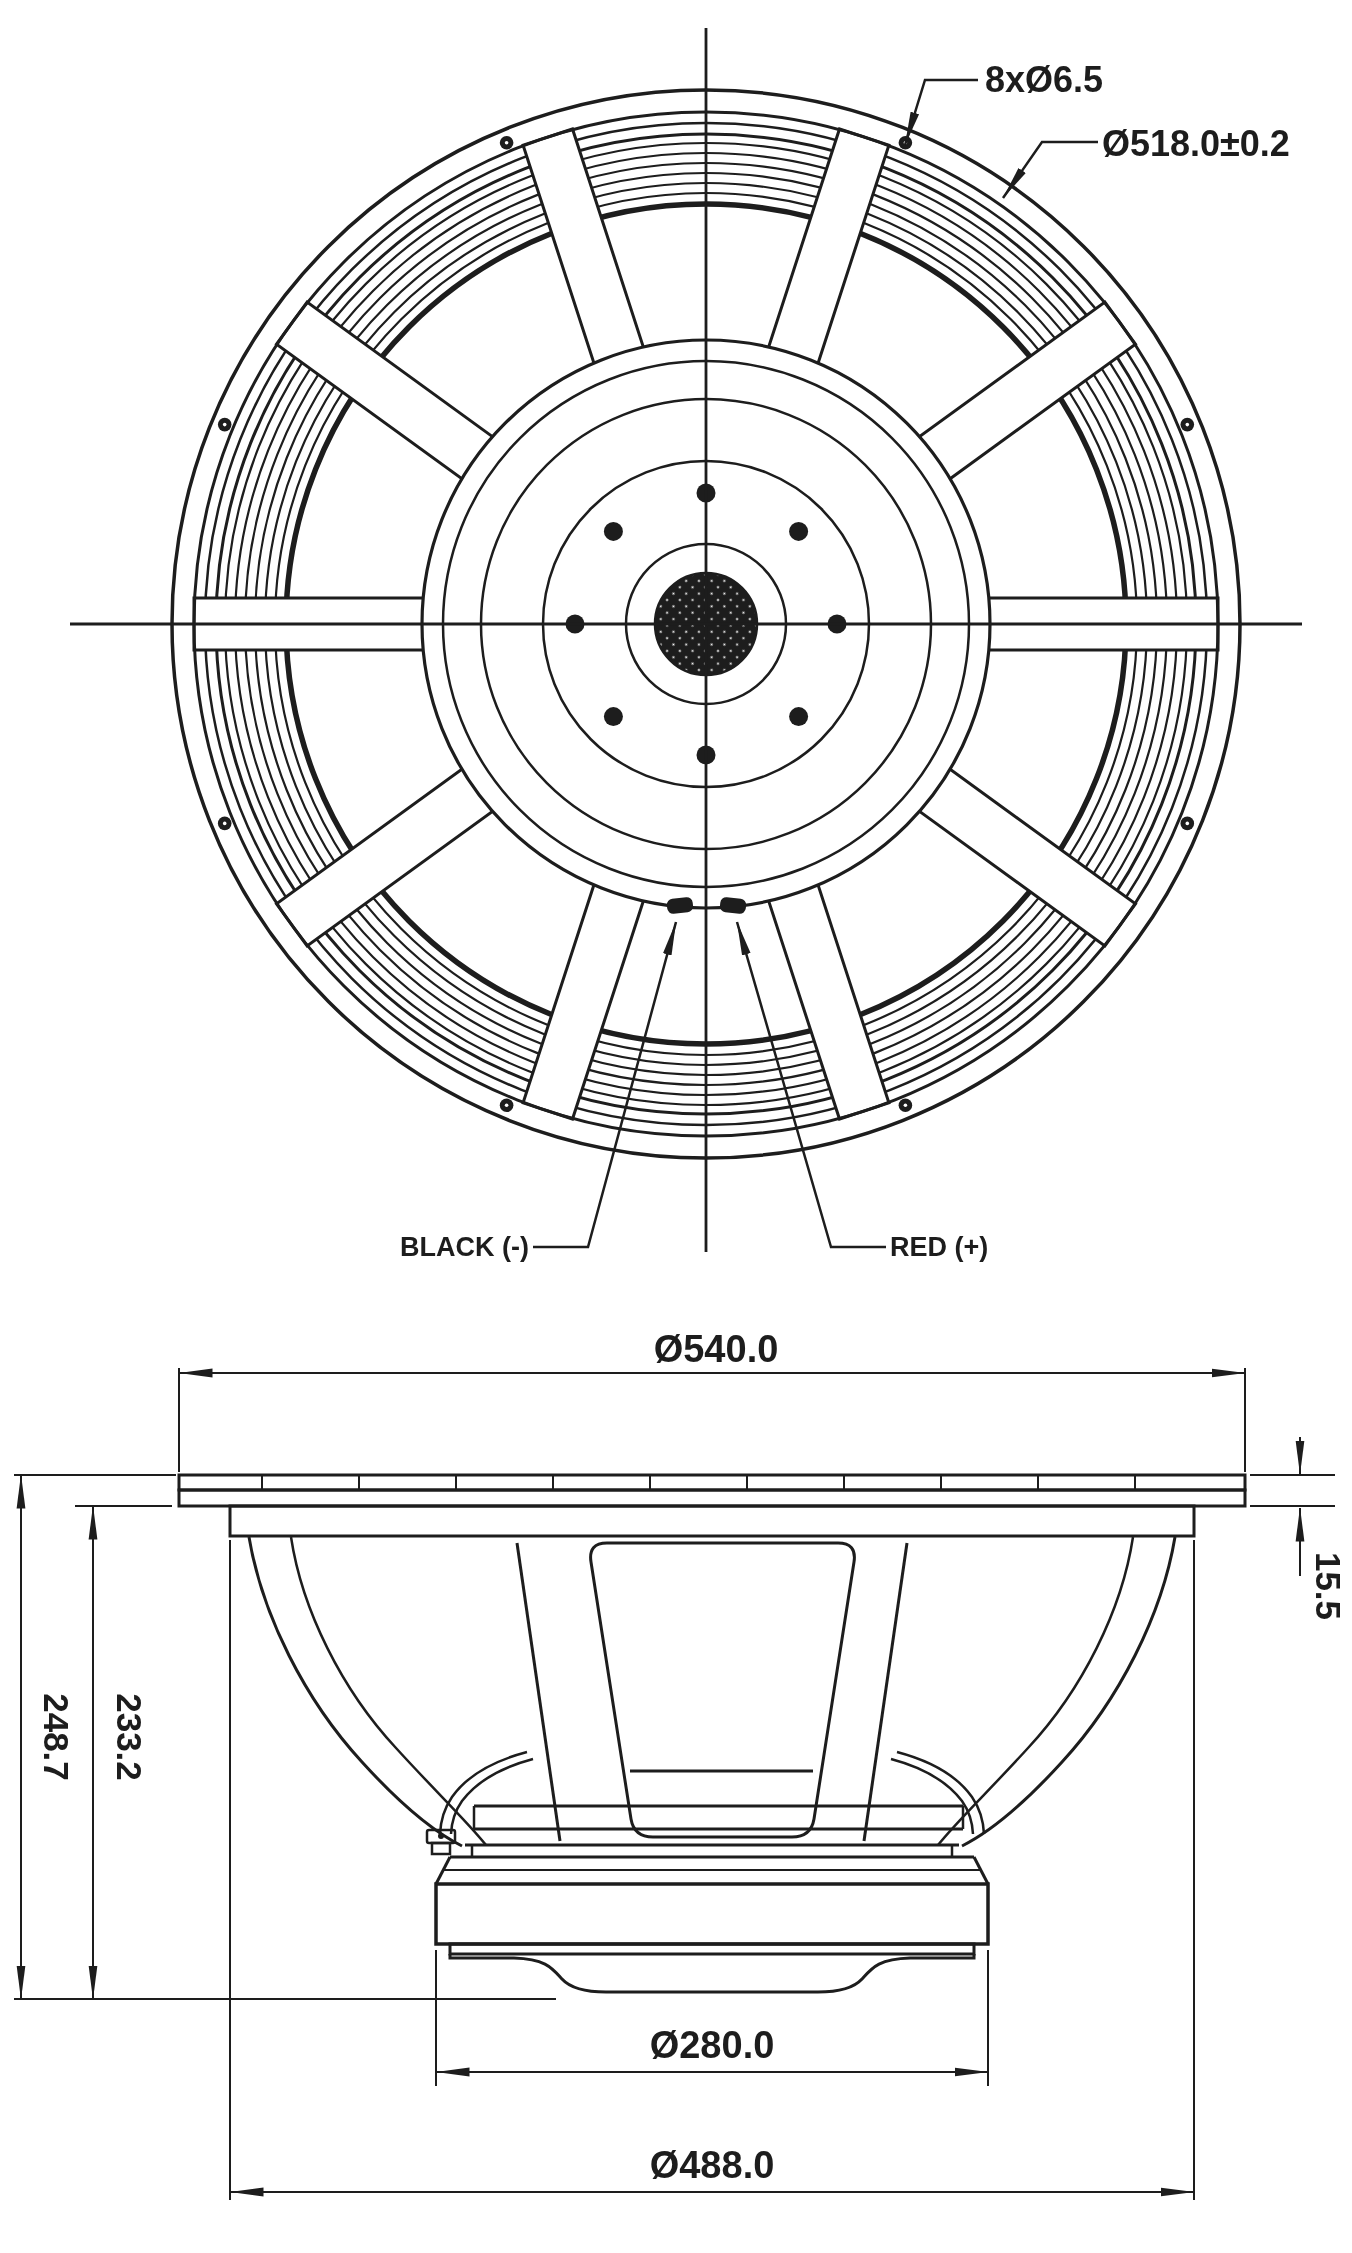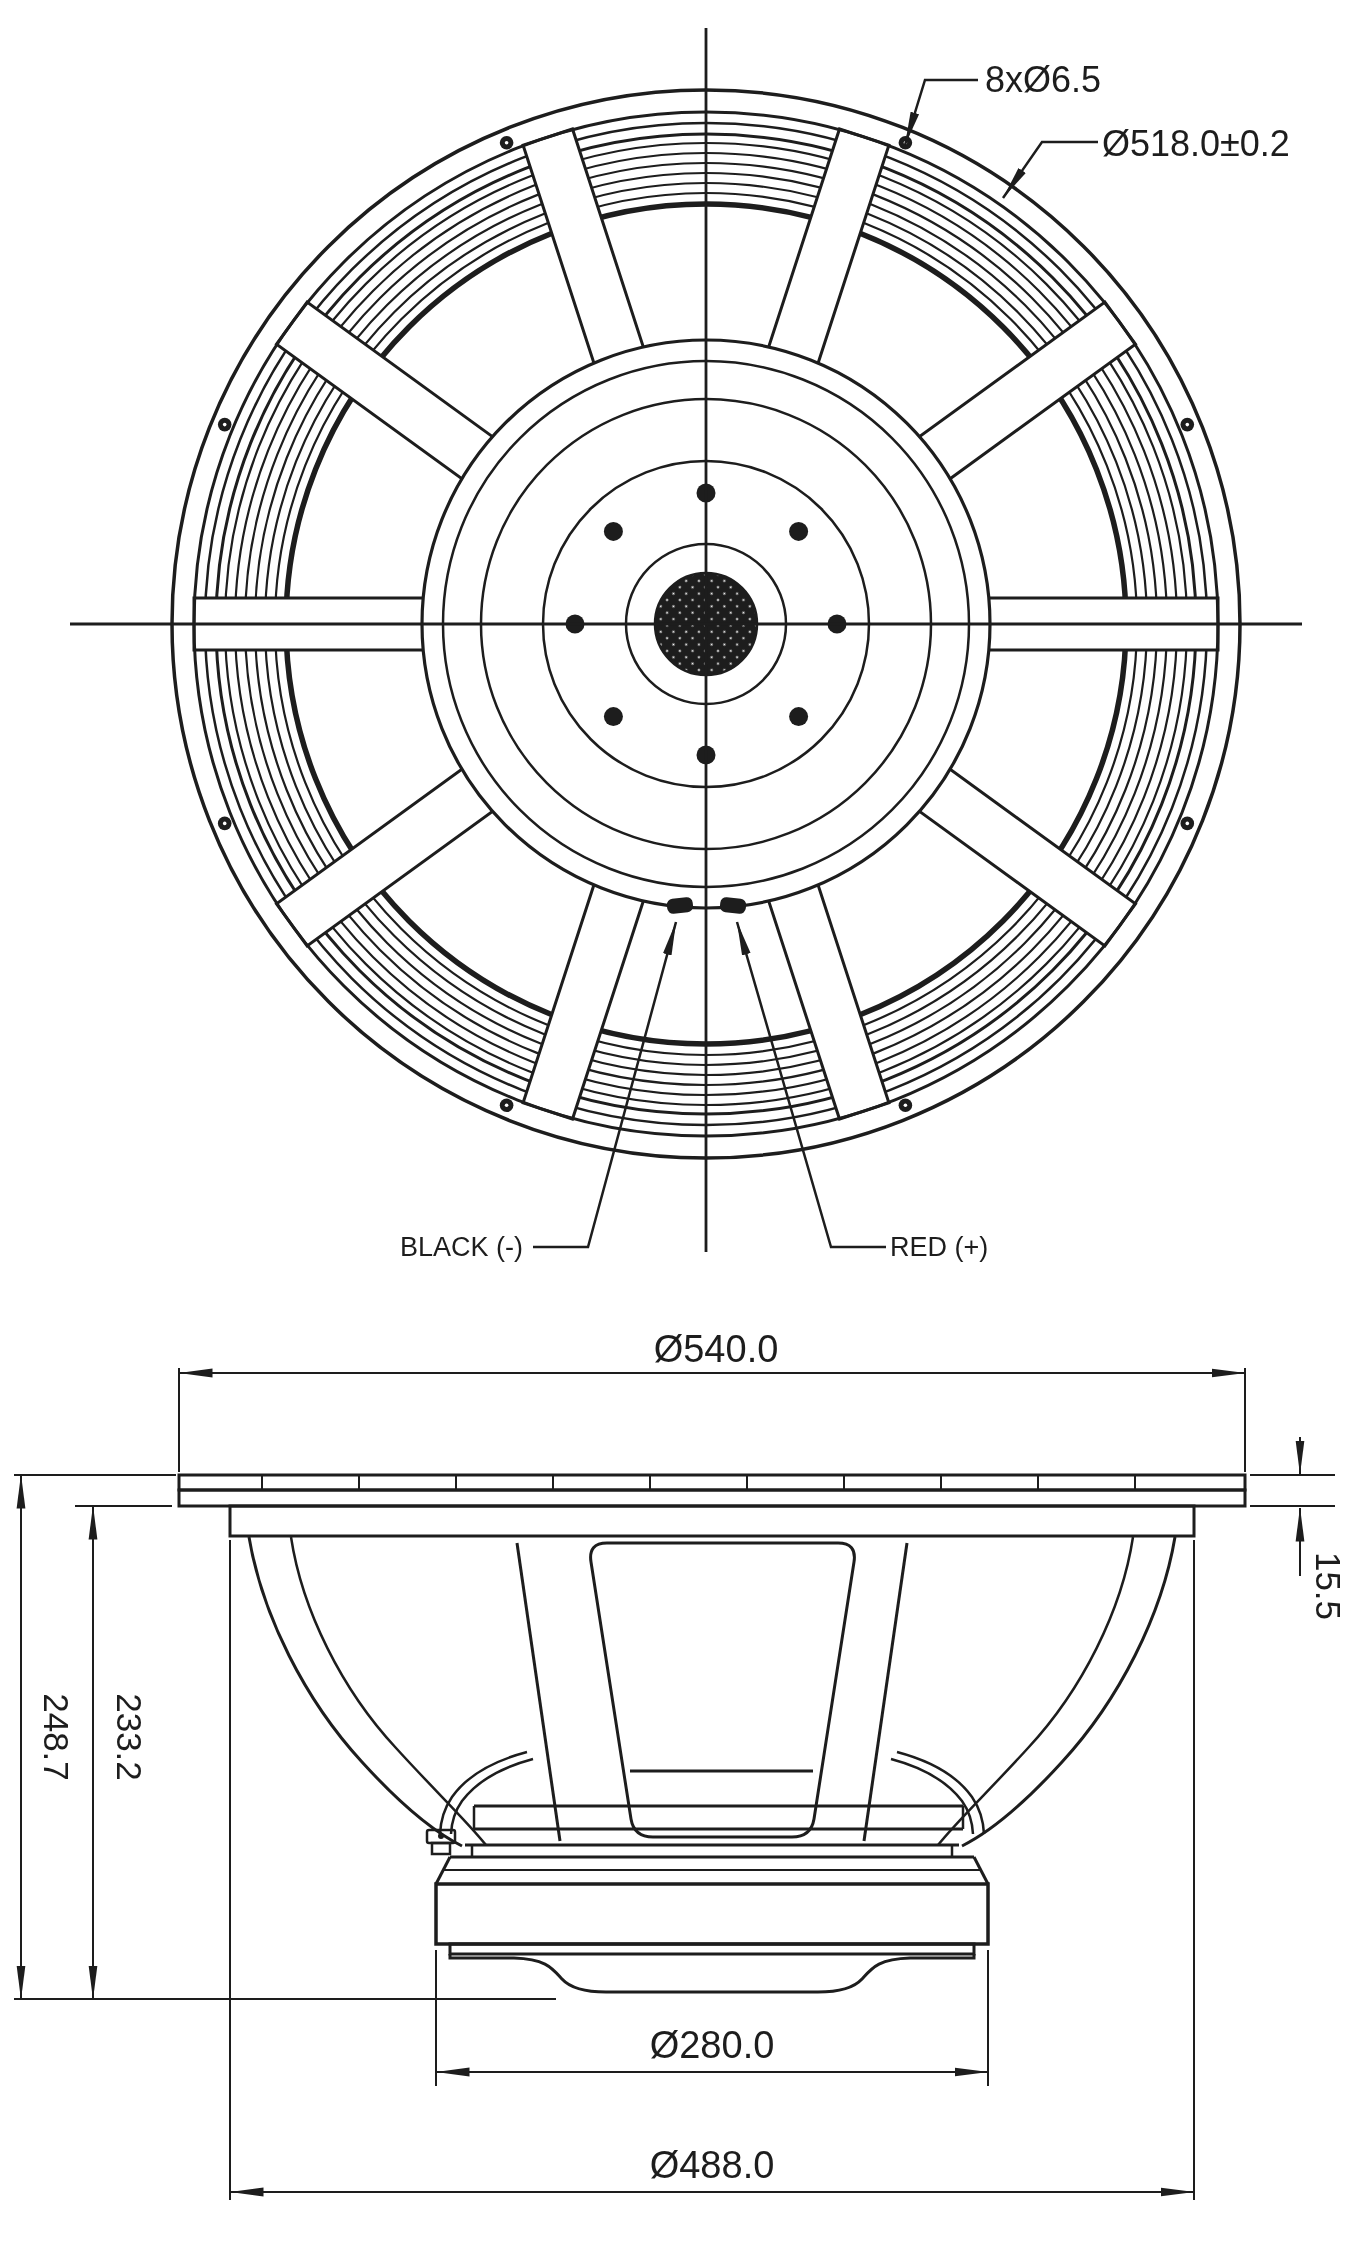--- a/index.html
+++ b/index.html
@@ -1,17 +1,17 @@
 <!DOCTYPE html>
 <html style="--line: #1d1d1d; --paper: #ffffff;"><head>
 <meta charset="utf-8">
 <style>
   html,body{margin:0;padding:0;background:#fff;}
   .sheet{position:relative;width:1303px;height:2253px;background:var(--paper,#ffffff);
-         font-family:"Liberation Sans", sans-serif;}
+         font-family:"Liberation Sans", sans-serif;font-weight:bold;}
   svg{position:absolute;left:0;top:0;color:var(--line,#1d1d1d);}
   text{fill:currentColor;stroke:none;font-family:"Liberation Sans", sans-serif;}
   .lbl-big{font-size:38px;}
   .lbl-med{font-size:36px;}
   .lbl-rot{font-size:35px;}
   .lbl-term{font-size:27px;}
 </style>
 </head>
 <body>
 

